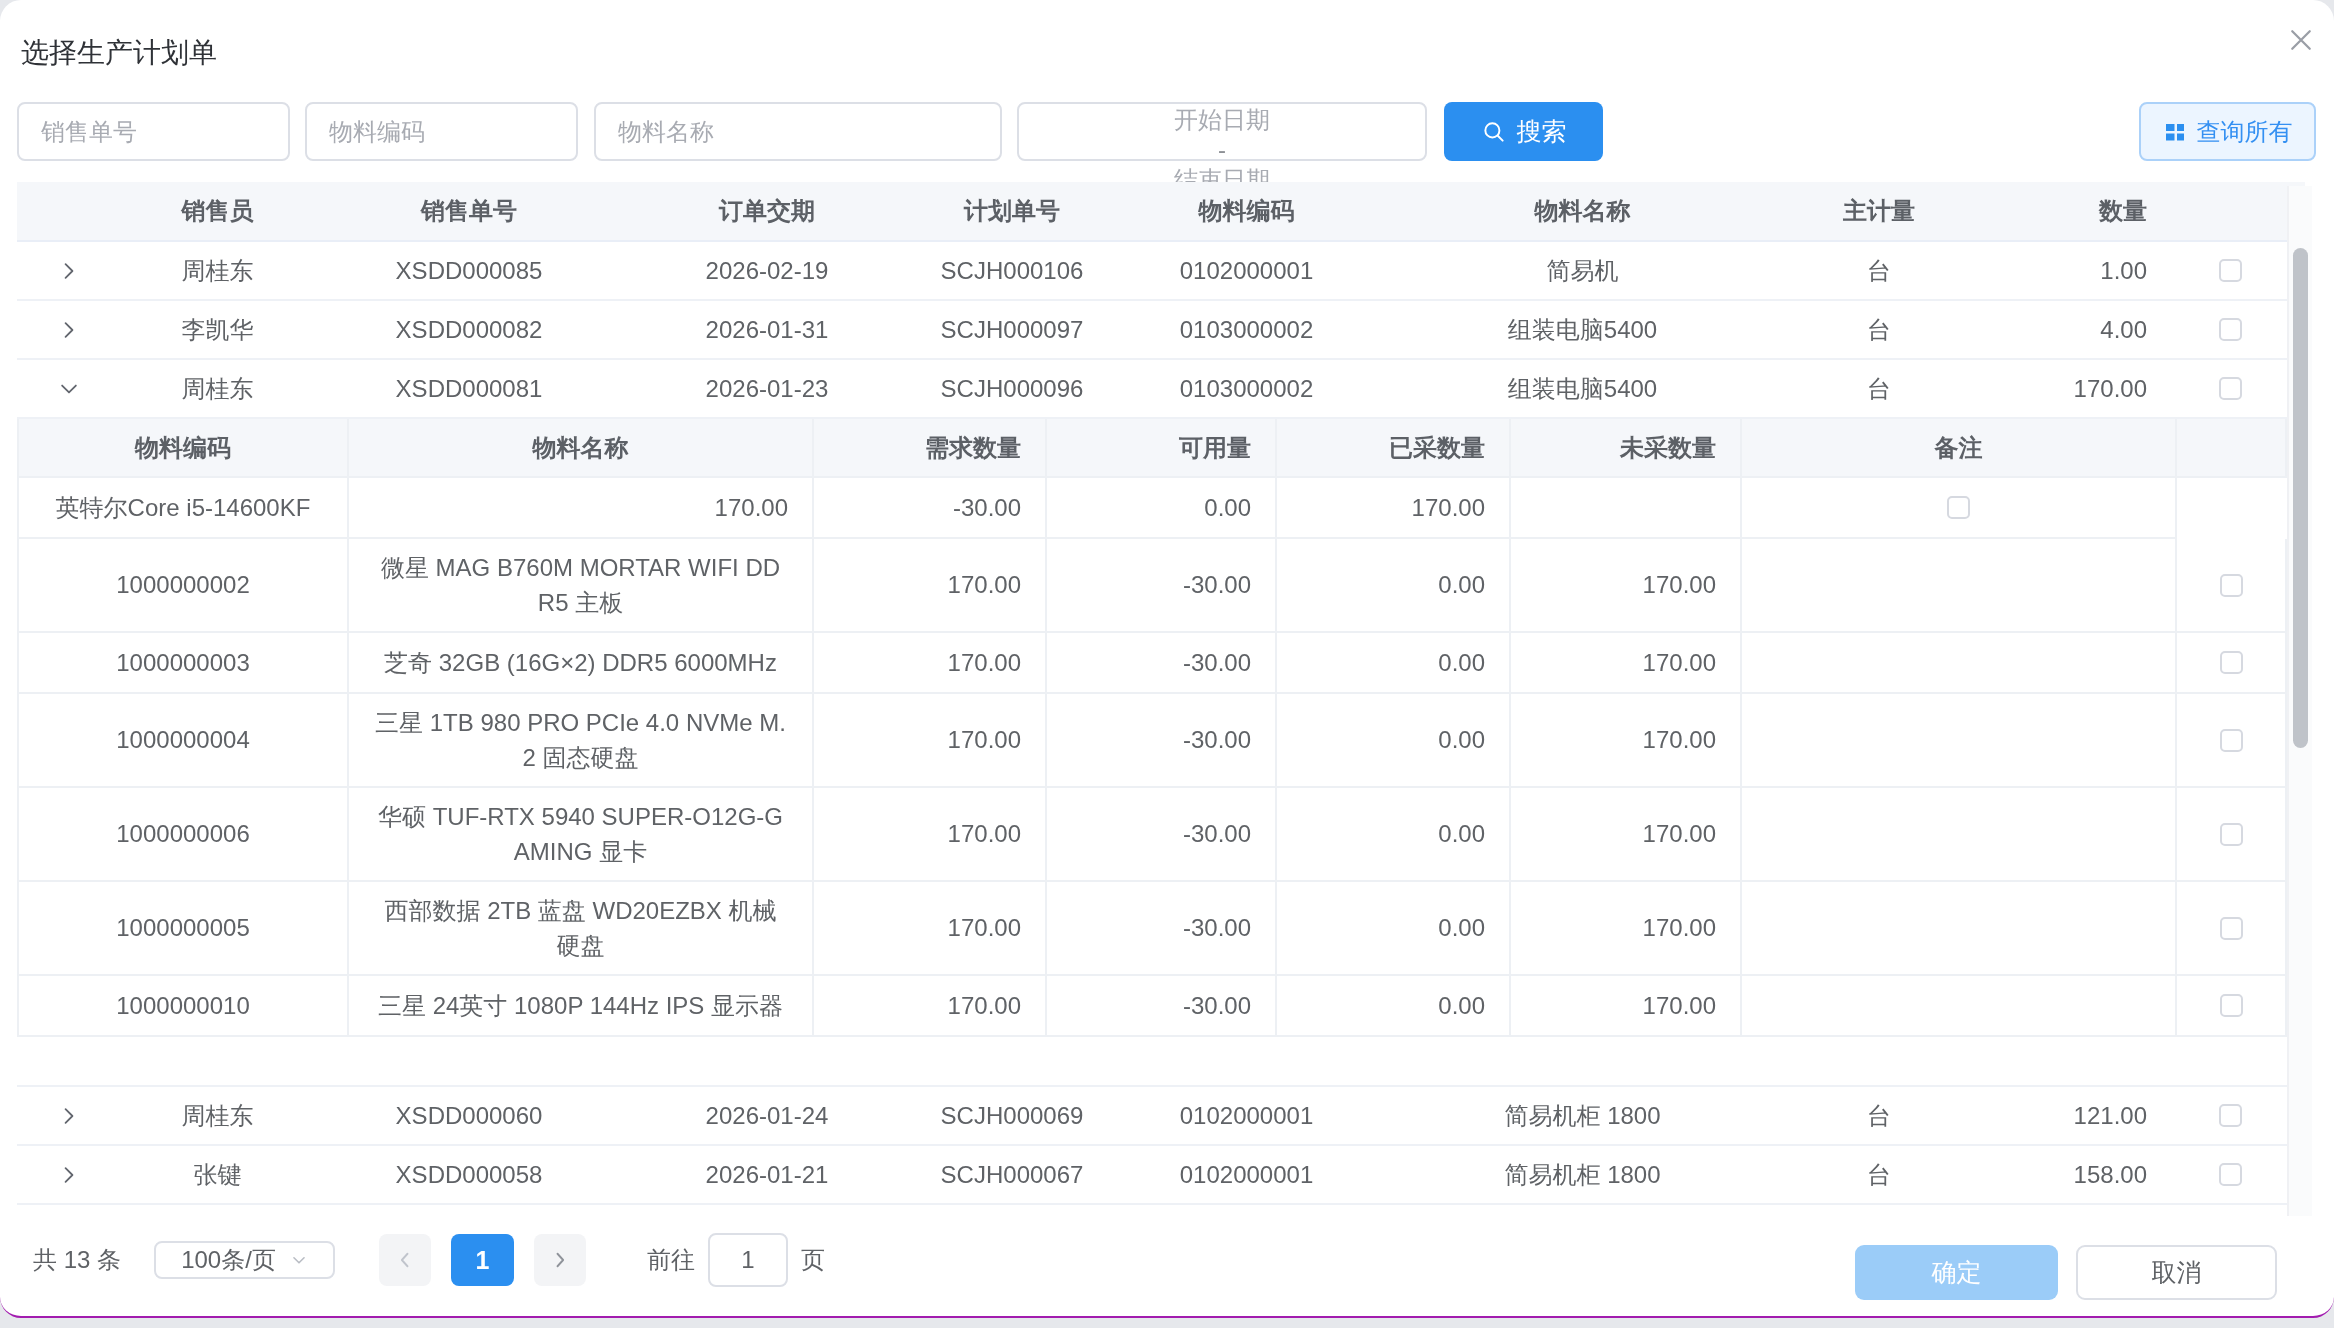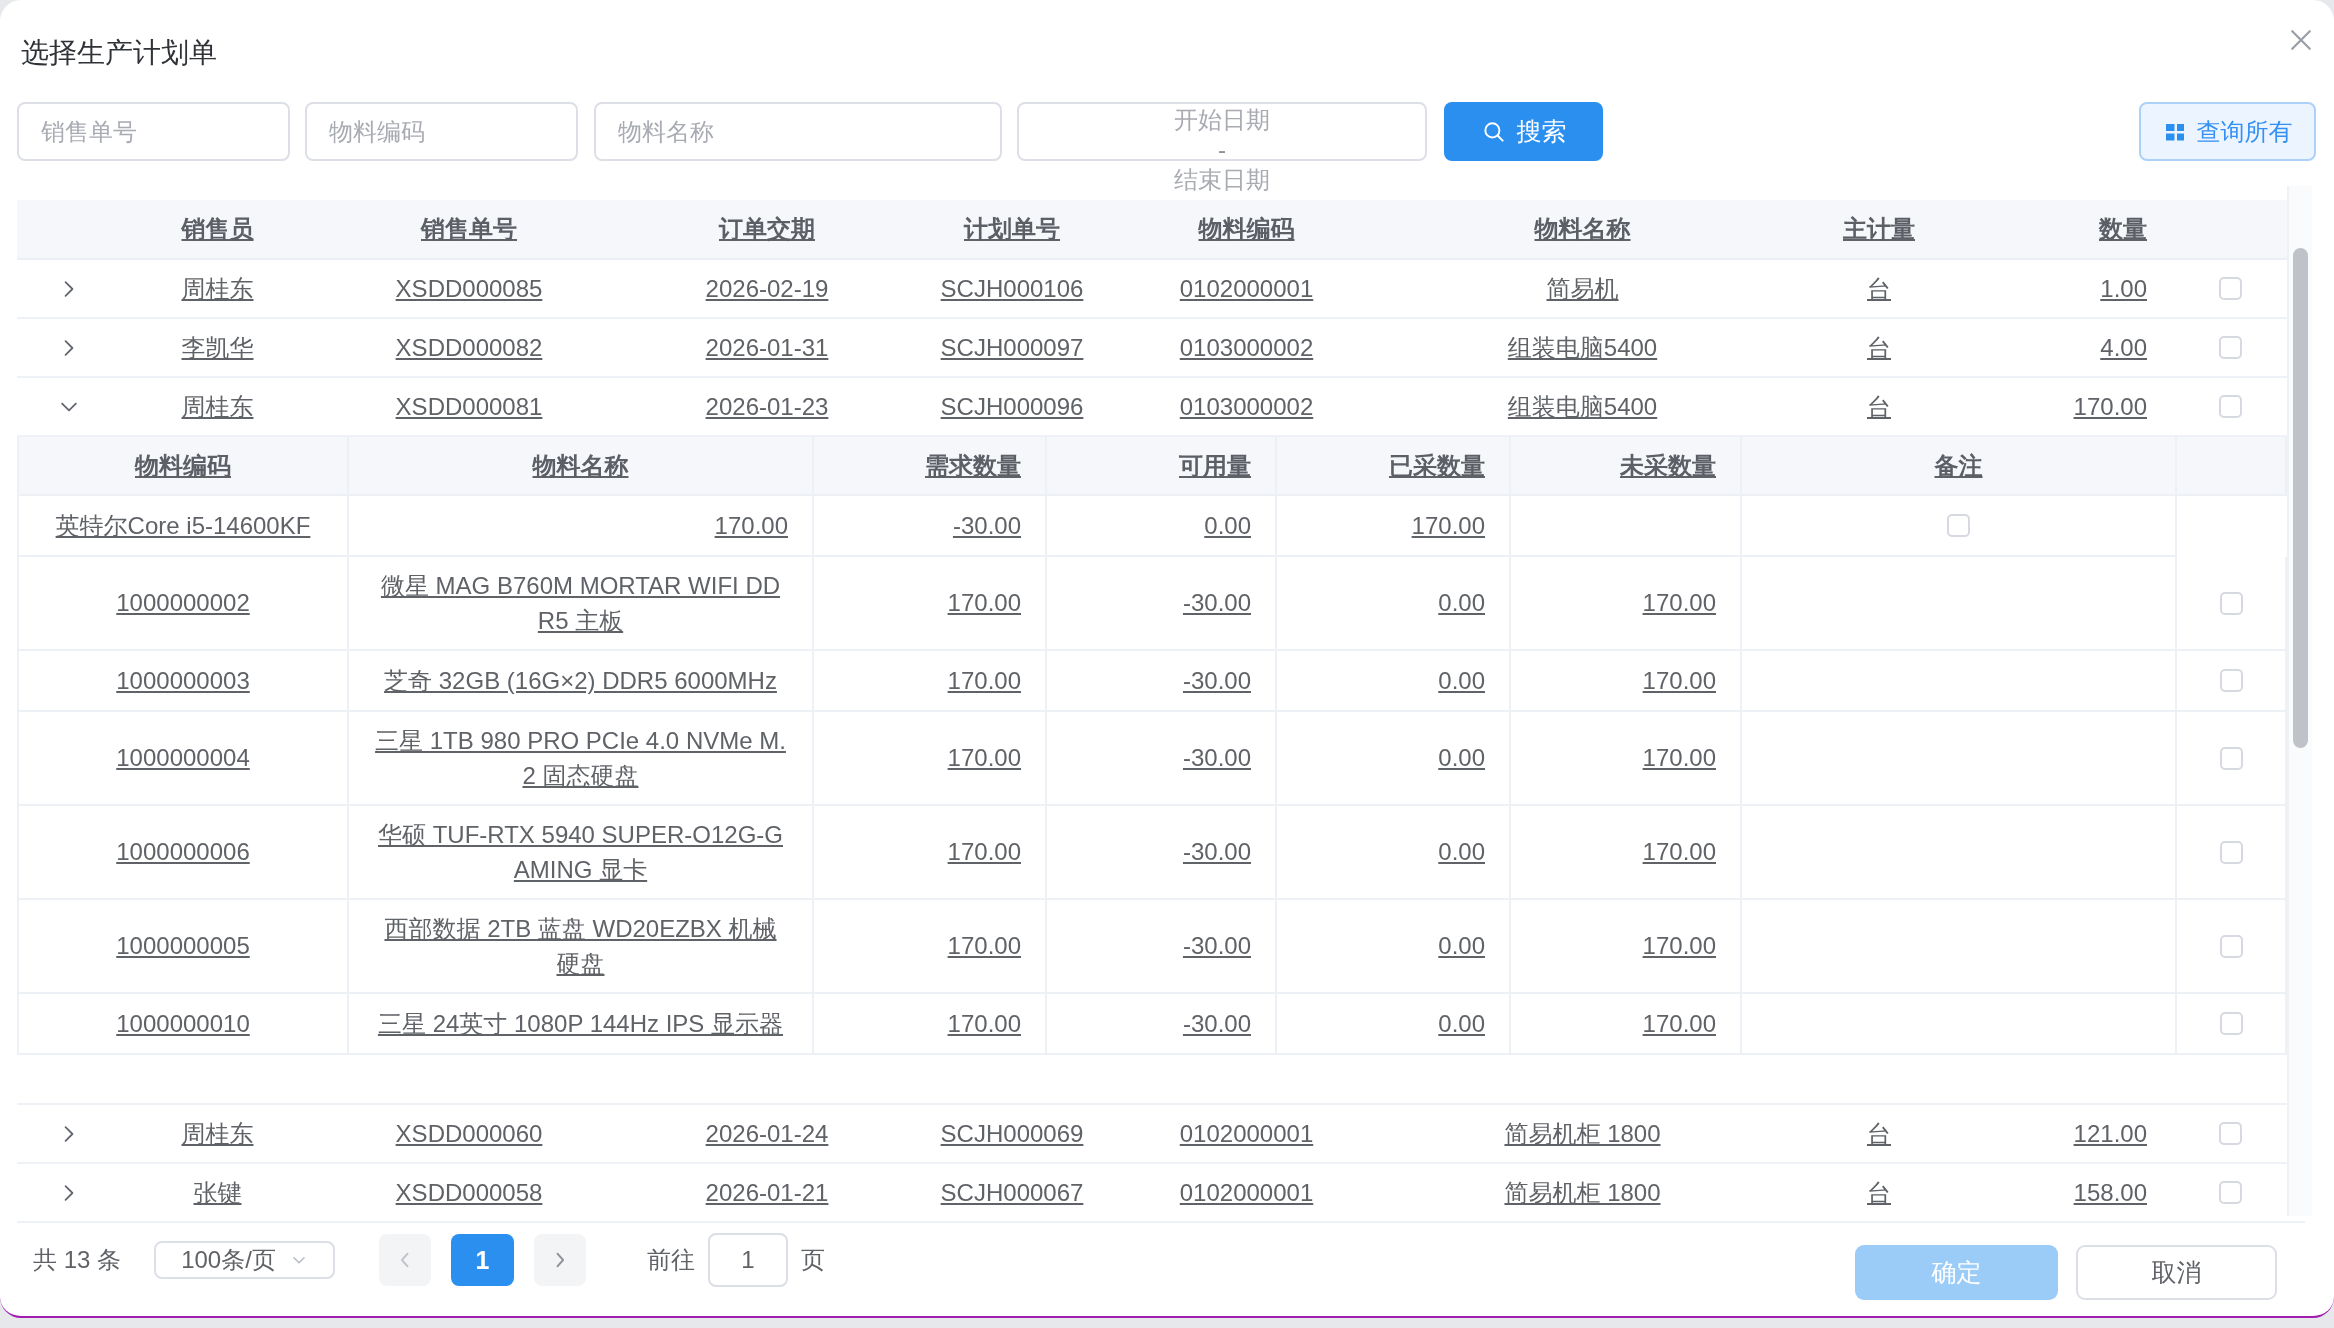--- a/index.html
+++ b/index.html
@@ -25,21 +25,21 @@
        display:flex;align-items:center;padding:0 22px;color:#a8abb2;background:#fff;flex-direction:column;}
   .daterange .ph{flex:1;text-align:center;}
   .daterange .sep{color:#8d9095;padding:0 6px;}
   .search-btn{box-sizing:border-box;width:159px;height:59px;margin-left:17px;border:none;border-radius:8px;
        background:#2b8ff0;color:#fff;font-size:25px;display:flex;align-items:center;justify-content:center;gap:10px;cursor:pointer;
        font-family:"Liberation Sans","DejaVu Sans",sans-serif;}
   .queryall-btn{box-sizing:border-box;width:177px;height:59px;margin-left:auto;margin-right:18px;border:2px solid #abd1f9;border-radius:8px;
        background:#ecf5ff;color:#3490f2;font-size:24px;display:flex;align-items:center;justify-content:center;gap:10px;cursor:pointer;
        font-family:"Liberation Sans","DejaVu Sans",sans-serif;}
   
-  .tablewrap{position:absolute;left:17px;top:200px;width:2288px;text-decoration:underline;}
+  .tablewrap{position:absolute;left:17px;top:182px;width:2288px;}
   .m-row{display:grid;grid-template-columns:103px 195px 308px 288px 202px 267px 405px 188px 202px 110px;
        border-bottom:2px solid #eef1f6;background:#fff;}
   .m-head{background:#f5f7fa;height:58px;font-weight:bold;color:#5c6066;border-bottom:2px solid #e9eef7;}
   .m-body-row{min-height:57px;}
   .mc{display:flex;align-items:center;justify-content:center;overflow:hidden;}
   .mc.h7{justify-content:flex-end;padding-right:28px;}
   .seg2{border-top:2px solid #eef1f6;}
   .tgl{display:flex;align-items:center;justify-content:center;width:36px;height:36px;cursor:pointer;}
   .cb{box-sizing:border-box;width:23px;height:23px;border:2px solid #d6d9e0;border-radius:5px;background:#fff;display:inline-block;cursor:pointer;}
   

